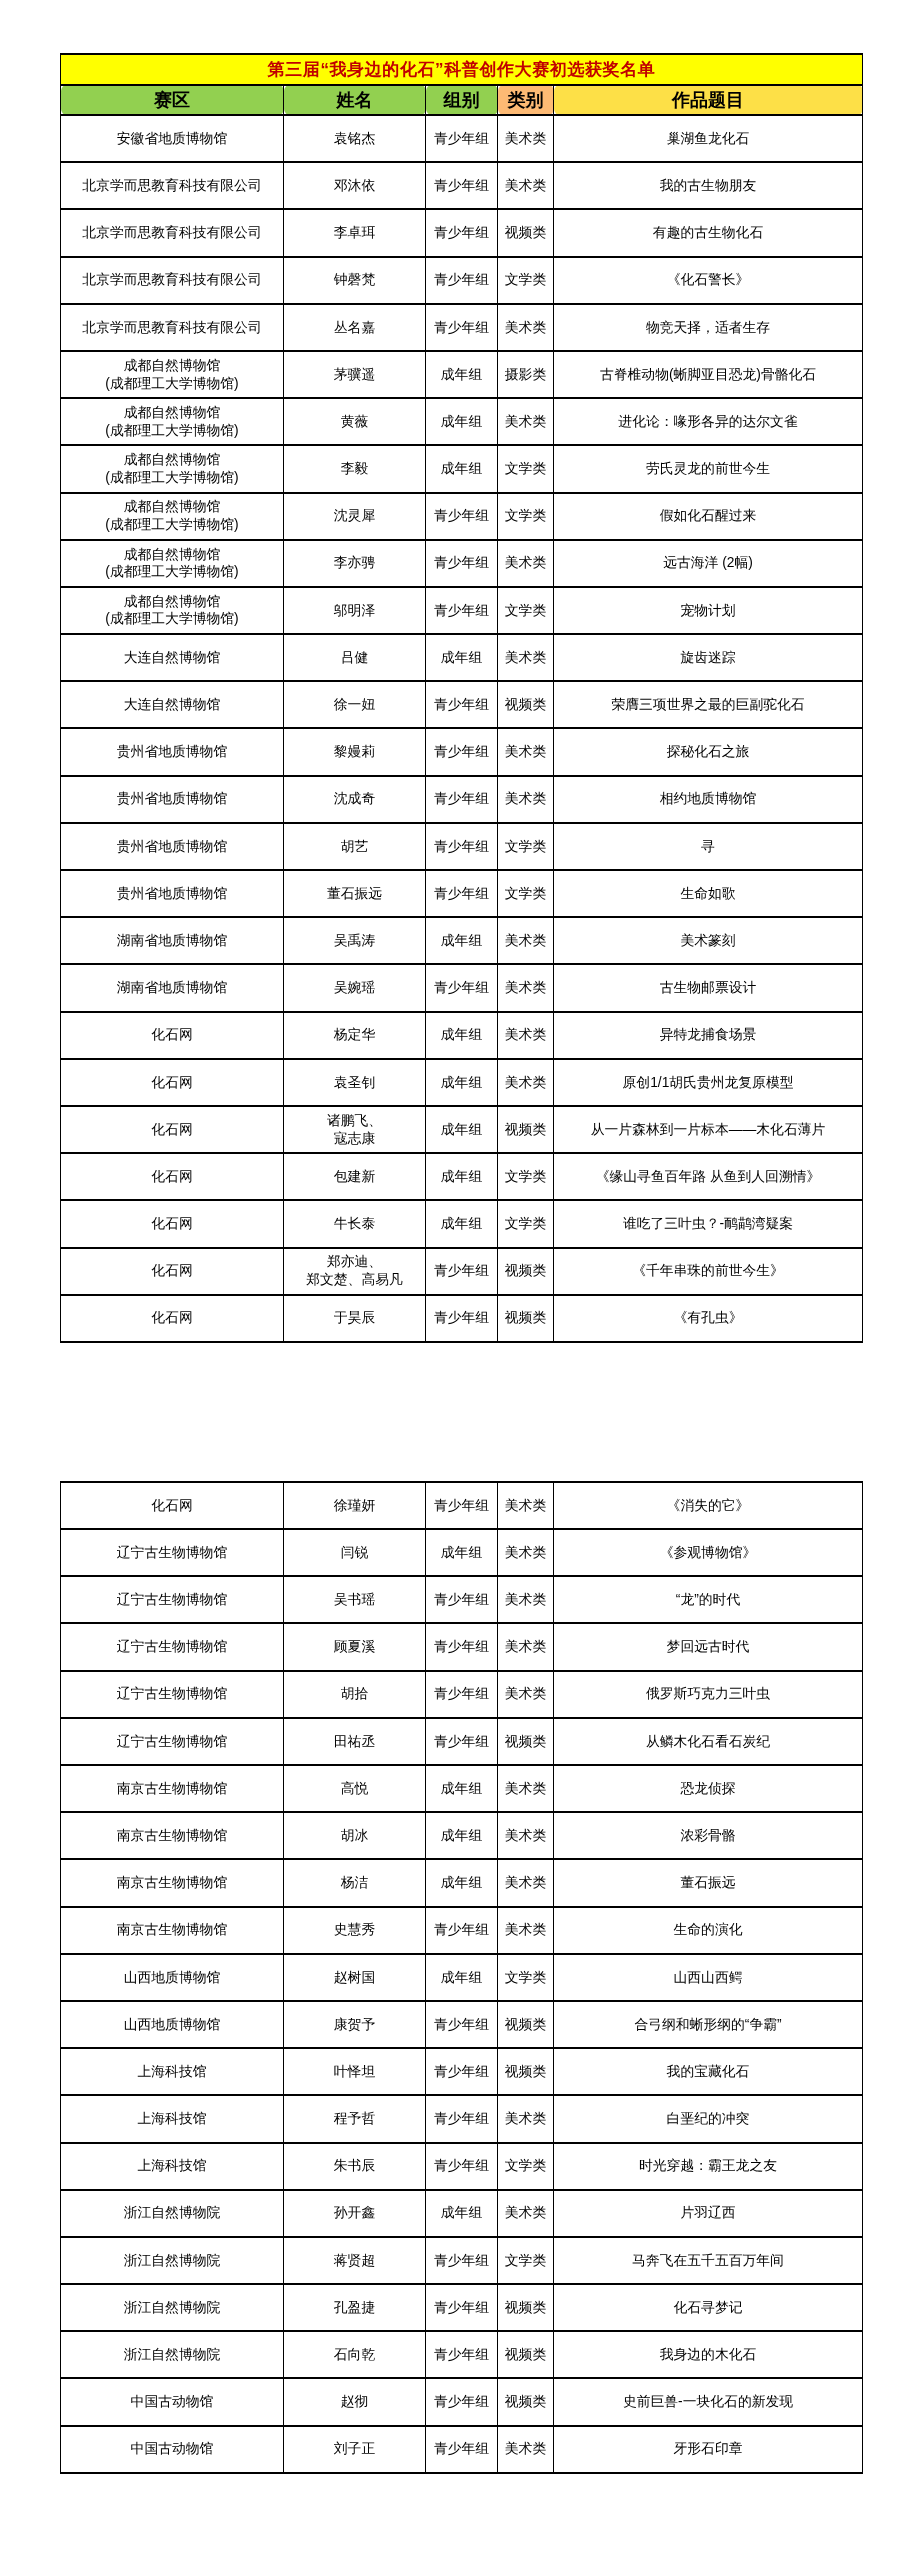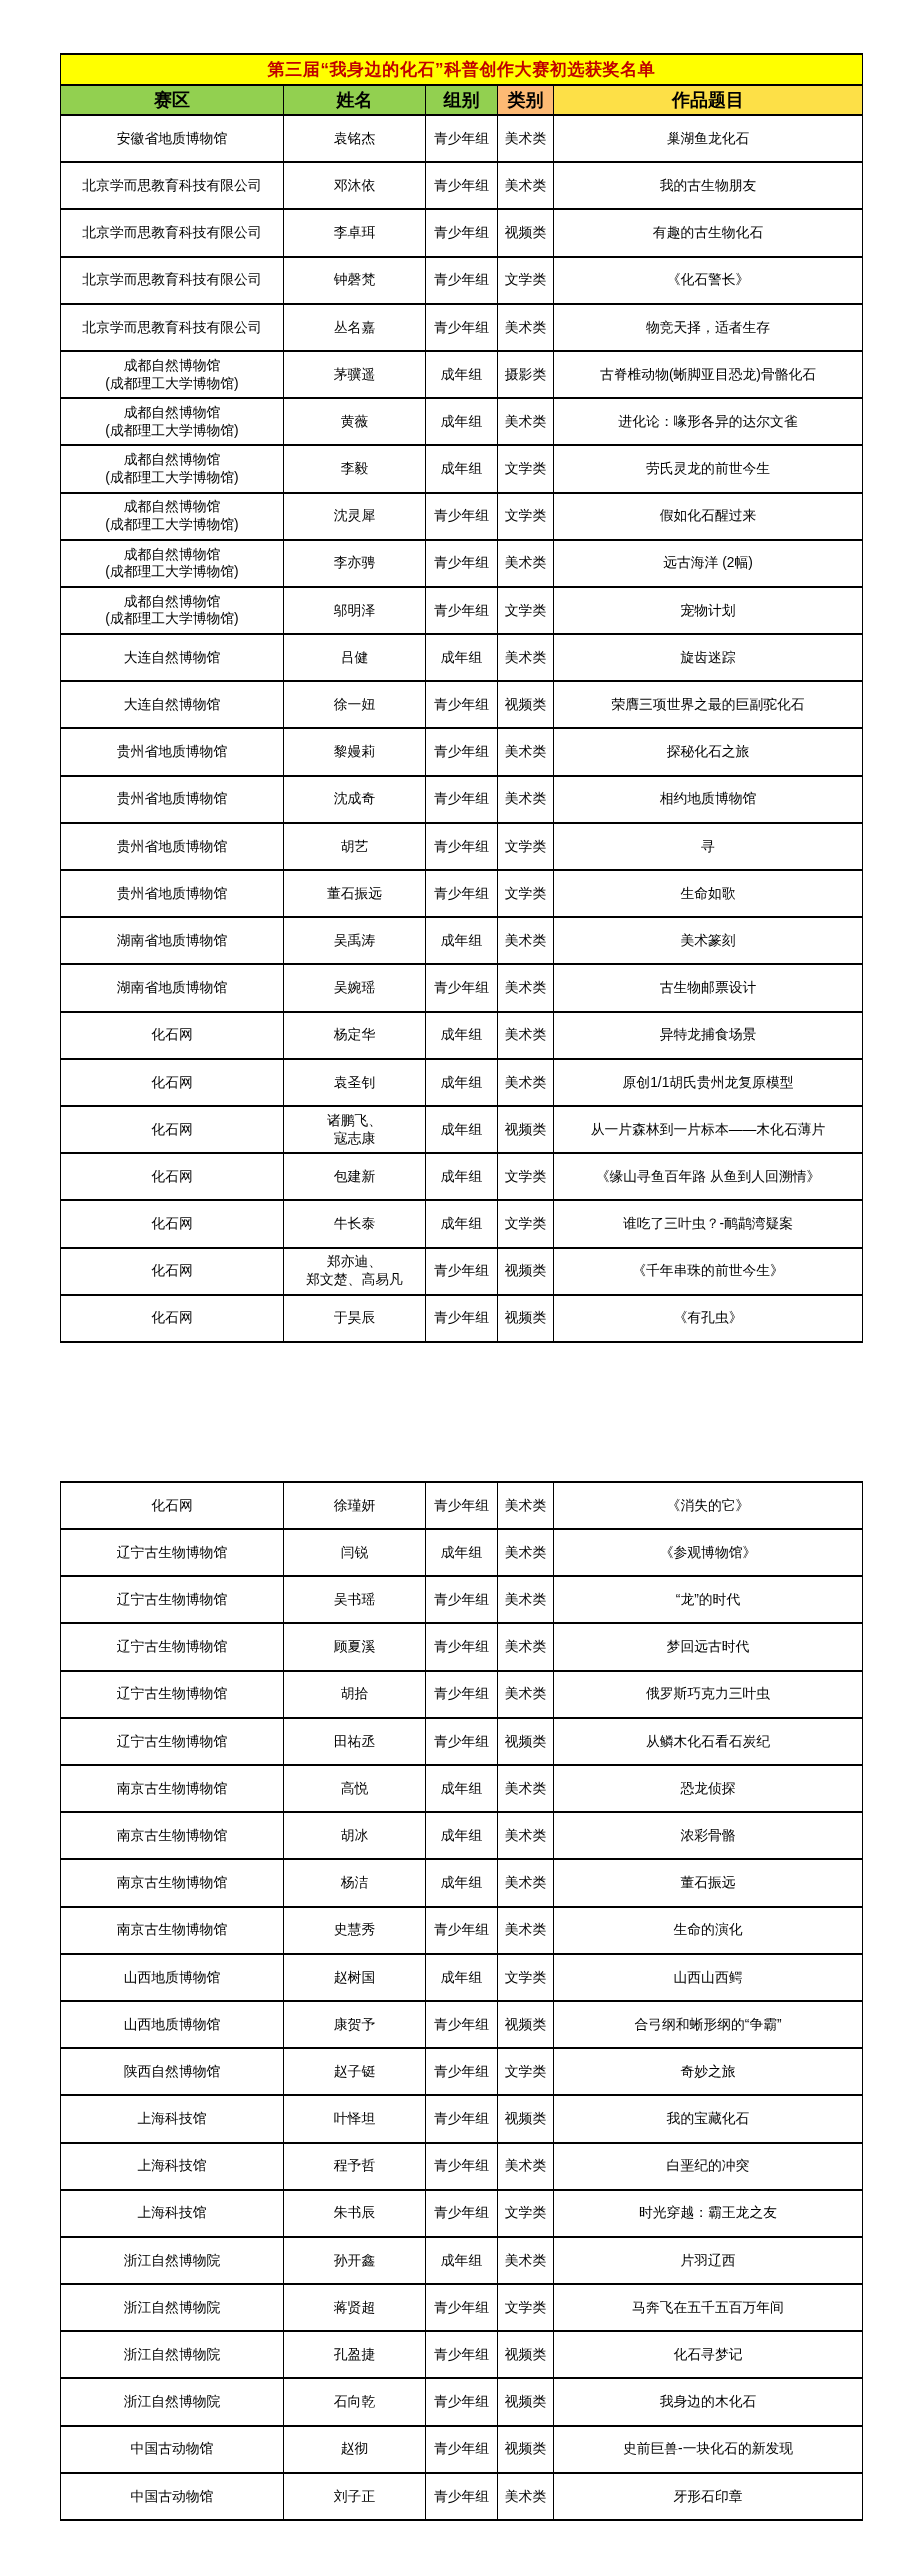--- a/index.html
+++ b/index.html
@@ -48,20 +48,21 @@
     font-size: 17px;
     font-weight: bold;
     letter-spacing: 0.6px;
   }
   tr.head-row th {
     height: 26px;
     background: #92D050;
     color: #000000;
     font-size: 18px;
     font-weight: bold;
+    border-radius: 6px;
   }
   table.awards td {
     height: 43px;
     font-size: 13.8px;
     line-height: 1.28;
     white-space: pre-line;
     padding: 1.1px 3.4px;
   }
   table.part2 {
     margin-top: 138px;
@@ -373,27 +374,20 @@
           <td>山西山西鳄</td>
         </tr>
         <tr>
           <td>山西地质博物馆</td>
           <td>康贺予</td>
           <td>青少年组</td>
           <td>视频类</td>
           <td>合弓纲和蜥形纲的“争霸”</td>
         </tr>
         <tr>
-          <td>陕西自然博物馆</td>
-          <td>赵子铤</td>
-          <td>青少年组</td>
-          <td>文学类</td>
-          <td>奇妙之旅</td>
-        </tr>
-        <tr>
           <td>上海科技馆</td>
           <td>叶怿坦</td>
           <td>青少年组</td>
           <td>视频类</td>
           <td>我的宝藏化石</td>
         </tr>
         <tr>
           <td>上海科技馆</td>
           <td>程予哲</td>
           <td>青少年组</td>

